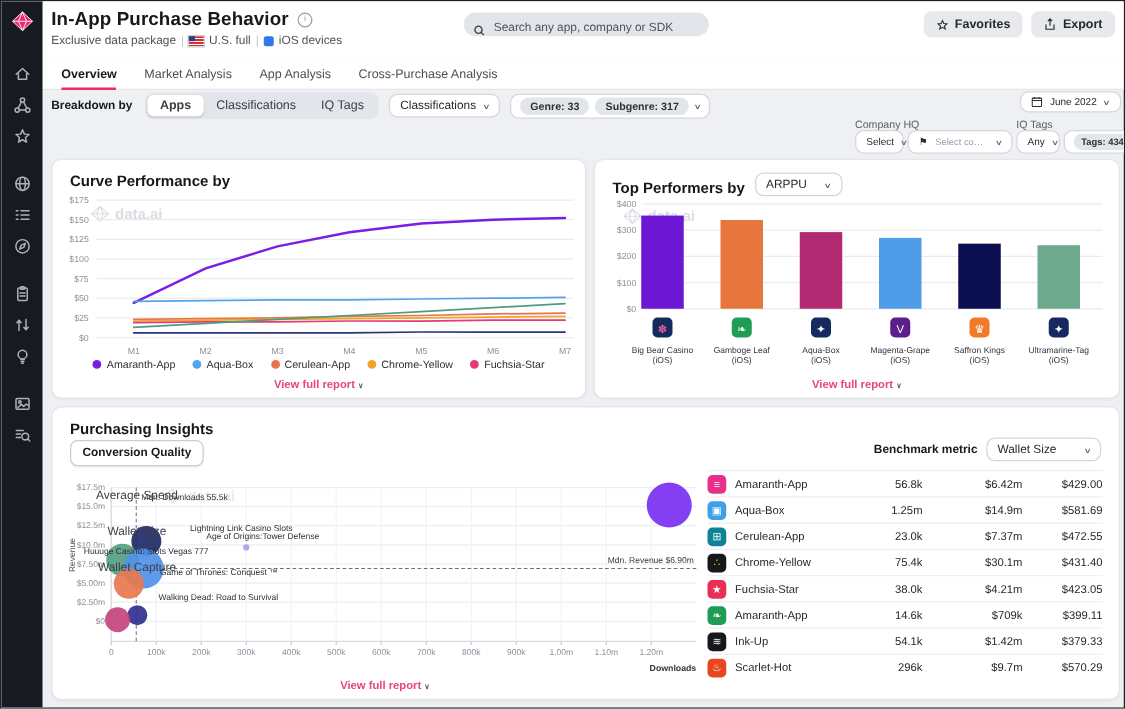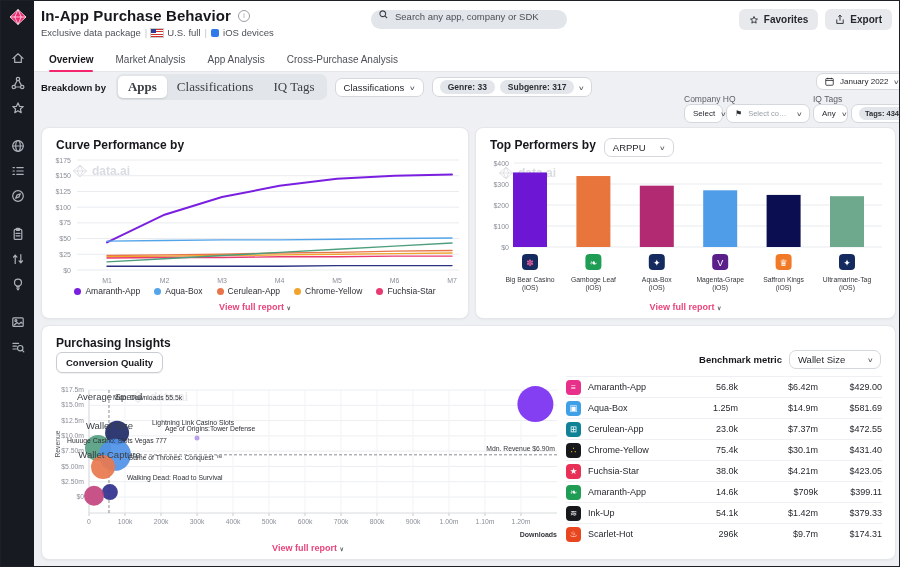--- a/index.html
+++ b/index.html
@@ -13,53 +13,53 @@
   
   .topbar{position:absolute;left:33px;top:0;right:0;height:46px;background:#fff;border-bottom:1px solid #e7e9ec;z-index:2;}
   .title-wrap{position:absolute;left:7px;top:6px;}
   h1{font-size:15px;margin:0;color:#17181d;font-weight:700;letter-spacing:.1px;display:inline;}
   .info-dot{display:inline-block;width:10px;height:10px;border:1px solid #9aa0a8;border-radius:50%;font-size:7px;color:#9aa0a8;text-align:center;line-height:10px;vertical-align:3px;margin-left:7px;font-style:normal;}
   .subtitle{font-size:9.5px;color:#4c5058;margin-top:2px;display:flex;align-items:center;gap:4px;}
   .sep{color:#c2c6cc;}
   .usflag{position:relative;width:12px;height:8px;background:repeating-linear-gradient(180deg,#d0302e 0 1.2px,#fff 1.2px 2.3px);outline:.5px solid #ccc;display:inline-block;}
   .usflag i{position:absolute;left:0;top:0;width:5px;height:4px;background:#2c3c8e;}
   .iosbadge{width:8px;height:8px;border-radius:2px;background:#2f7ae8;display:inline-block;}
-  .searchbar{position:absolute;left:337px;top:9px;width:196px;height:19px;background:#e2e5e9;border-radius:10px;display:flex;align-items:flex-start;padding:0 8px;gap:5px;box-sizing:border-box;}
+  .searchbar{position:absolute;left:337px;top:9px;width:196px;height:19px;background:#e2e5e9;border-radius:10px;display:flex;align-items:flex-end;padding:0 8px;gap:5px;box-sizing:border-box;}
   .searchbar input{border:none;background:transparent;outline:none;font-size:9.5px;color:#333;width:100%;font-family:inherit;}
   .searchbar input::placeholder{color:#4c5058;}
   .actions{position:absolute;right:7px;top:8px;display:flex;gap:7px;}
   .act-btn{display:flex;align-items:center;gap:5px;background:#e7e9ed;border:none;border-radius:6px;padding:0 10px;height:21px;font-size:10px;font-weight:700;color:#26282e;cursor:pointer;font-family:inherit;}
   
   .tabsrow{position:absolute;left:33px;top:46px;right:0;height:24px;background:#fff;border-bottom:1px solid #e4e6ea;display:flex;align-items:center;padding-left:15px;gap:22px;z-index:2;}
   .tab{font-size:10px;color:#4c5058;cursor:pointer;height:100%;display:flex;align-items:center;position:relative;}
   .tab.active{font-weight:700;color:#17181d;}
   .tab.active::after{content:"";position:absolute;left:0;right:0;bottom:-1px;height:2px;background:#f4256d;border-radius:2px;}
   
   .controls{position:absolute;left:40px;top:73px;display:flex;align-items:center;gap:8px;z-index:1;}
   .bd-label{font-size:9.5px;font-weight:700;color:#17181d;margin-right:2px;}
   .seg{display:flex;background:#e2e5e9;border-radius:7px;padding:2px;}
-  .seg-opt{font-size:13px;color:#3c4046;padding:3px 10px;border-radius:5px;cursor:pointer;white-space:nowrap;font-family:Liberation Serif, serif;}
+  .seg-opt{font-size:10px;color:#3c4046;padding:3px 10px;border-radius:5px;cursor:pointer;white-space:nowrap;}
   .seg-opt.active{background:#fff;font-weight:700;box-shadow:0 1px 2px rgba(0,0,0,.12);}
   .dd{display:flex;align-items:center;gap:6px;background:#fff;border:1px solid #d4d7dc;border-radius:7px;padding:3px 8px;font-size:9.5px;color:#26282e;cursor:pointer;white-space:nowrap;box-sizing:border-box;}
   .chev{font-size:6px;color:#5c6168;transform:scaleX(1.5);}
   .pillbox{display:flex;align-items:center;gap:5px;background:#fff;border:1px solid #d4d7dc;border-radius:7px;padding:2px 7px;cursor:pointer;box-sizing:border-box;}
   .pill{background:#e2e5e9;border-radius:9px;padding:2px 8px;font-size:8.5px;font-weight:700;color:#2c2f35;white-space:nowrap;}
   .datebtn{position:absolute;left:815px;top:72px;z-index:1;}
   .filterlbl{position:absolute;font-size:8.5px;color:#5c6168;z-index:1;}
   .fsel{position:absolute;z-index:1;height:19px;}
   .mini{font-size:8px;}
   .ph{color:#9aa0a8;font-size:7.5px;overflow:hidden;white-space:nowrap;text-overflow:ellipsis;}
   .flagg{font-size:8px;color:#2c2f35;}
   
   .card{position:absolute;background:#fff;border:1px solid #e4e6ea;border-radius:8px;box-shadow:0 1px 2px rgba(20,22,26,.04);}
   #card-curve{left:40px;top:126px;width:426px;height:190px;}
   #card-top{left:474px;top:126px;width:419px;height:190px;}
   #card-insights{left:40px;top:324px;width:853px;height:233px;}
   .card h2{margin:0;font-size:12px;font-weight:700;color:#17181d;}
-  .card-head{position:absolute;left:14px;top:10px;display:flex;align-items:flex-start;gap:8px;z-index:2;}
+  .card-head{position:absolute;left:14px;top:10px;display:flex;align-items:flex-end;gap:8px;z-index:2;}
   .watermark{position:absolute;display:flex;gap:4px;color:#d9dce1;font-size:12px;font-weight:700;z-index:0;user-select:none;}
   #card-curve .watermark{left:30px;top:36px;}
   #card-top .watermark{left:22px;top:38px;}
   #card-insights .watermark{left:88px;top:64px;opacity:.6;}
   svg.chart{position:absolute;z-index:1;display:block;}
   svg text{font-family:"Liberation Sans",sans-serif;}
   #curveChart{left:0;top:26px;}
   #barChart{left:6px;top:28px;}
   #bubbleChart{left:8px;top:48px;}
   .legend{position:absolute;left:0;top:158px;width:100%;display:flex;justify-content:center;gap:14px;z-index:2;}
@@ -221,21 +221,21 @@
       </div>
   </div>
 
   <div class="dd datebtn">
     <span style="display:flex;">
         <svg width="9" height="9" viewBox="0 0 12 12" fill="none" stroke="#26282e" stroke-width="1.1">
           <rect x="1" y="2" width="10" height="9" rx="1"></rect>
           <path d="M1 4.6 H11 M3.6 1 V3 M8.4 1 V3"></path>
         </svg>
       </span>
-    <span class="mini">January 2022</span>
+    <span class="mini">June 2022</span>
     <span class="chev">∨</span>
   </div>
 
   <span class="filterlbl" style="left:683px;top:93px;">Company HQ</span>
   <div class="dd fsel" style="left:683px;top:103px;width:39px;">
     <span class="mini">Select</span>
       <span class="chev">∨</span>
   </div>
   <div class="dd fsel" style="left:725px;top:103px;width:84px;">
     <span class="flagg">⚑</span>
@@ -543,19 +543,19 @@
           <div class="tcell-num">$1.42m</div>
           <div class="tcell-num">$379.33</div>
         </div>
         <div class="trow">
           <div class="app-cell">
             <span class="app-ic" style="background: rgb(232, 70, 31); color: rgb(255, 255, 255);">♨</span>
             <span>Scarlet-Hot</span>
           </div>
           <div class="tcell-num">296k</div>
           <div class="tcell-num">$9.7m</div>
-          <div class="tcell-num">$174.31</div>
+          <div class="tcell-num">$570.29</div>
         </div>
       </div>
     <div class="view-link" style="width:516px;left:8px;"><span>View full report</span> <span class="chev">∨</span></div>
   </section>
 
 </div>
 
 </body></html>

